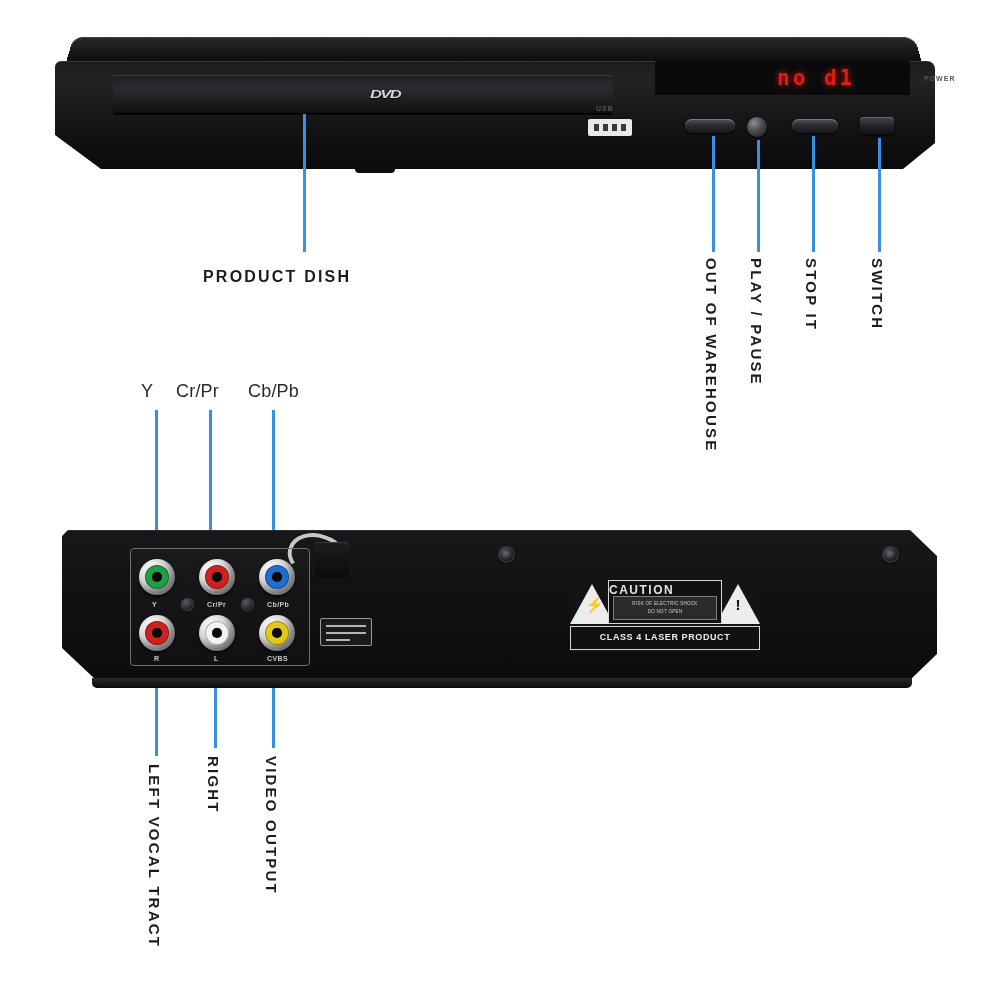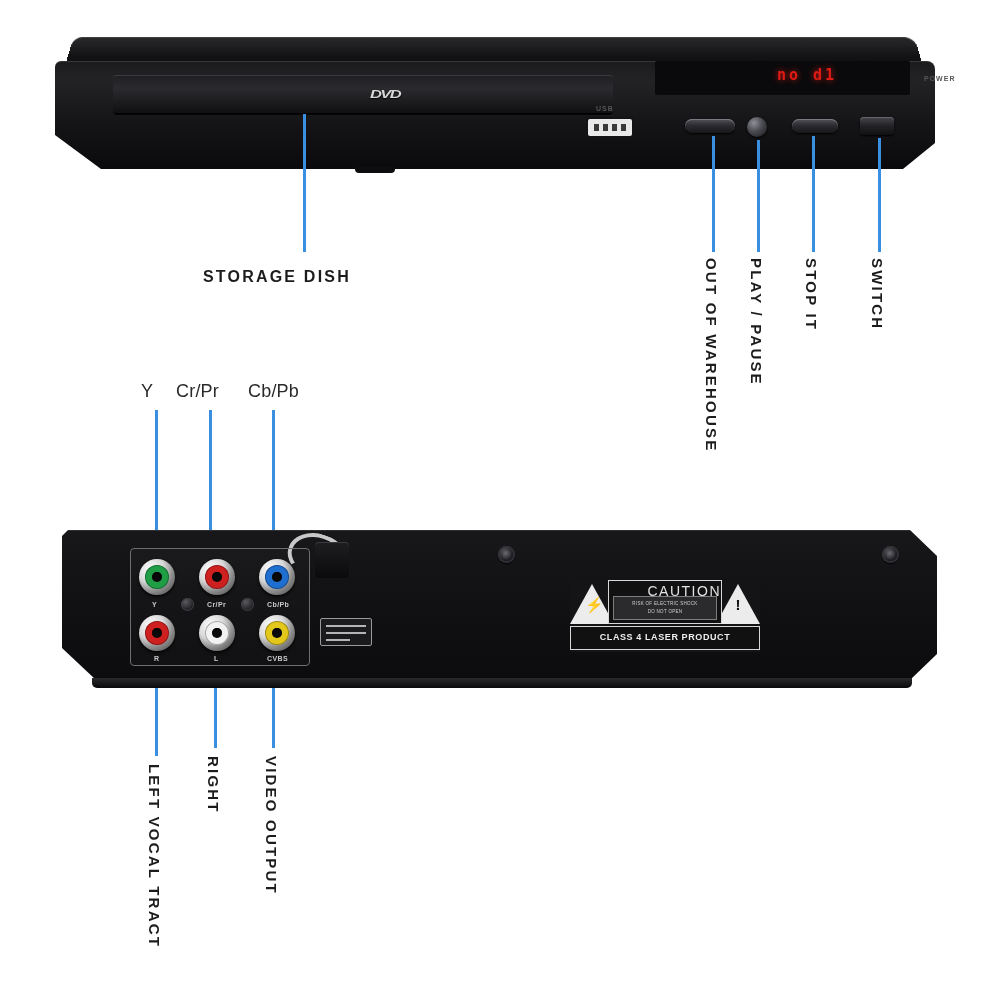--- a/index.html
+++ b/index.html
@@ -95,21 +95,21 @@
     position: absolute;
     left: 600px; top: 28px; width: 255px; height: 34px;
     background: #0a0a0c;
     border-radius: 2px;
   }
   .led-text {
     position: absolute;
     left: 122px; top: 5px;
     color: #e01b14;
     font-family: "DejaVu Sans Mono", monospace;
-    font-size: 15px;
+    font-size: 21px;
     font-weight: bold;
     letter-spacing: 3px;
     text-shadow: 0 0 6px rgba(230,30,20,.85);
   }
   .silk {
     position: absolute;
     color: #575757;
     font-size: 7px;
     font-weight: bold;
     letter-spacing: 1px;
@@ -246,23 +246,23 @@
     background: #141416;
   }
   .caution-box {
     position: absolute;
     left: 38px; top: 0; width: 114px; height: 44px;
     border: 1.5px solid #d8d8d8;
     background: #111;
   }
   .caution-title {
     position: absolute; left: 0; right: 0; top: 2px;
-    text-align: right;
+    text-align: left;
     color: #e2e2e2;
-    font-size: 14px; font-weight: normal;
+    font-size: 12px; font-weight: bold;
     letter-spacing: 1.5px;
   }
   .caution-sub {
     position: absolute;
     left: 4px; right: 4px; top: 15px; bottom: 3px;
     background: #2b2b2d;
     border: 1px solid #7d7d80;
     color: #cfcfcf;
     font-size: 4.5px;
     line-height: 8px;
@@ -340,21 +340,21 @@
 
     <div class="foot-front" style="left:300px; top:134px; width:40px; height:6px;"></div>
   </div>
 
   <div class="leader" style="left:303px; top:114px;  height:138px;"></div>
   <div class="leader" style="left:712px; top:136px;  height:116px;"></div>
   <div class="leader" style="left:757px; top:140px;  height:112px;"></div>
   <div class="leader" style="left:812px; top:136px;  height:116px;"></div>
   <div class="leader" style="left:878px; top:138px;  height:114px;"></div>
 
-  <div class="label-h" style="left:203px; top:268px; font-size:16px;">STORAGE DISH</div>
+  <div class="label-h" style="left:203px; top:268px; font-size:16px;">PRODUCT DISH</div>
 
   <div class="label-v" style="left:720px; top:258px; font-size:15px;">OUT OF WAREHOUSE</div>
   <div class="label-v" style="left:765px; top:258px; font-size:15px;">PLAY / PAUSE</div>
   <div class="label-v" style="left:820px; top:258px; font-size:15px;">STOP IT</div>
   <div class="label-v" style="left:886px; top:258px; font-size:15px;">SWITCH</div>
 
   <div class="label-plain" style="left:141px; top:381px; font-size:18px;">Y</div>
   <div class="label-plain" style="left:176px; top:381px; font-size:18px;">Cr/Pr</div>
   <div class="label-plain" style="left:248px; top:381px; font-size:18px;">Cb/Pb</div>
 

